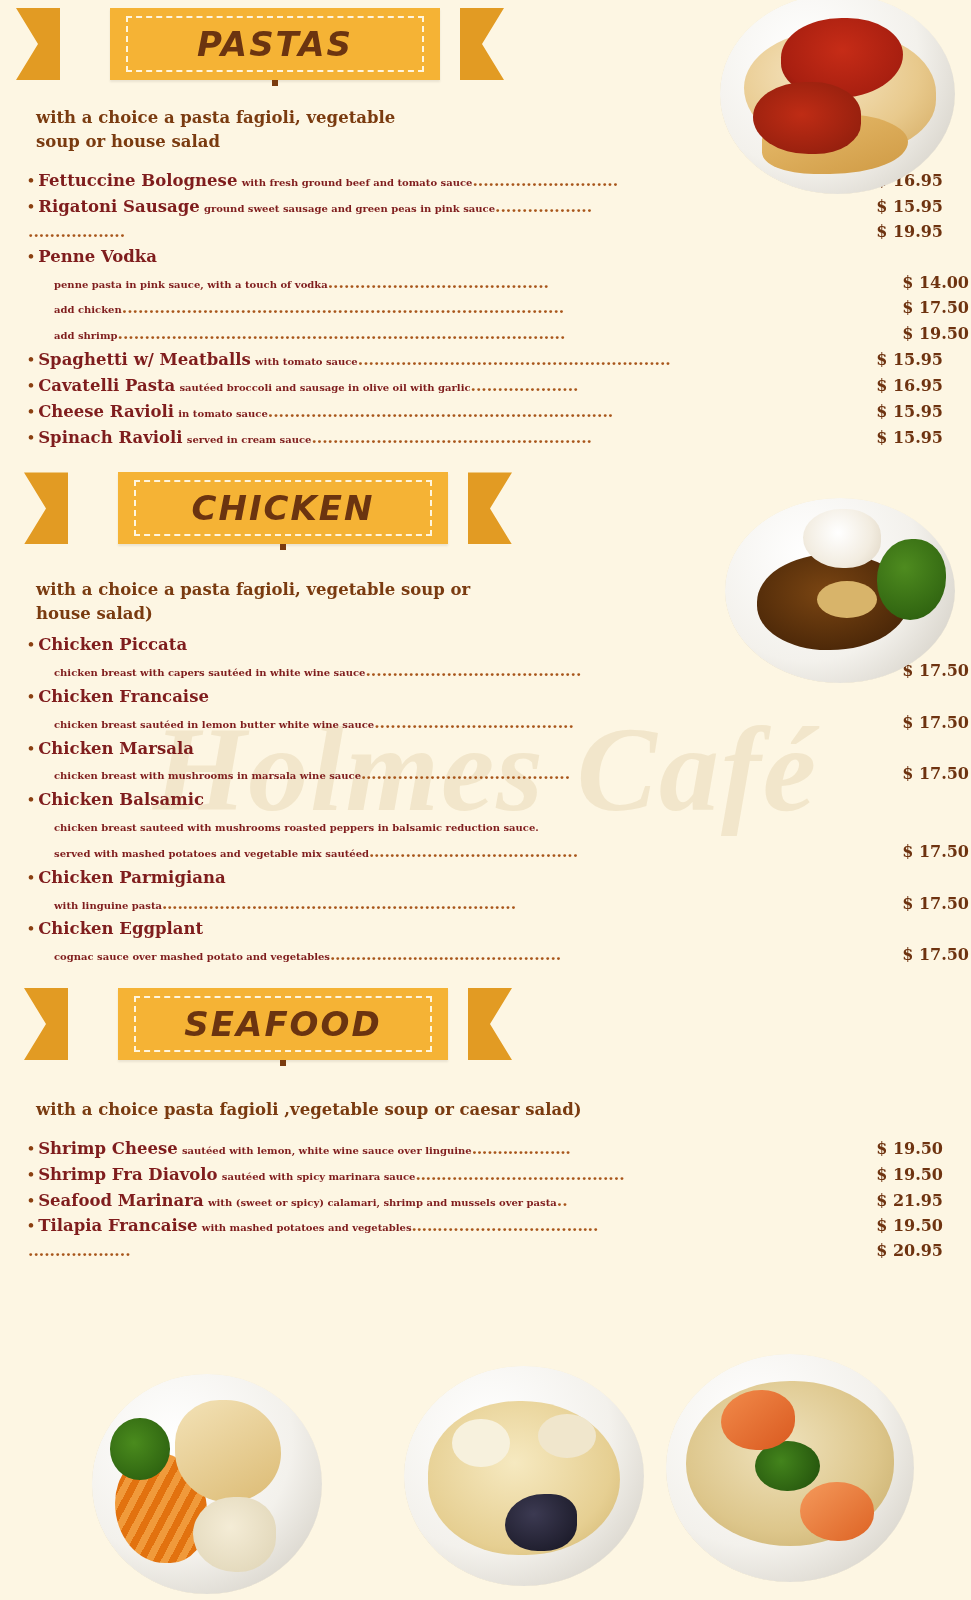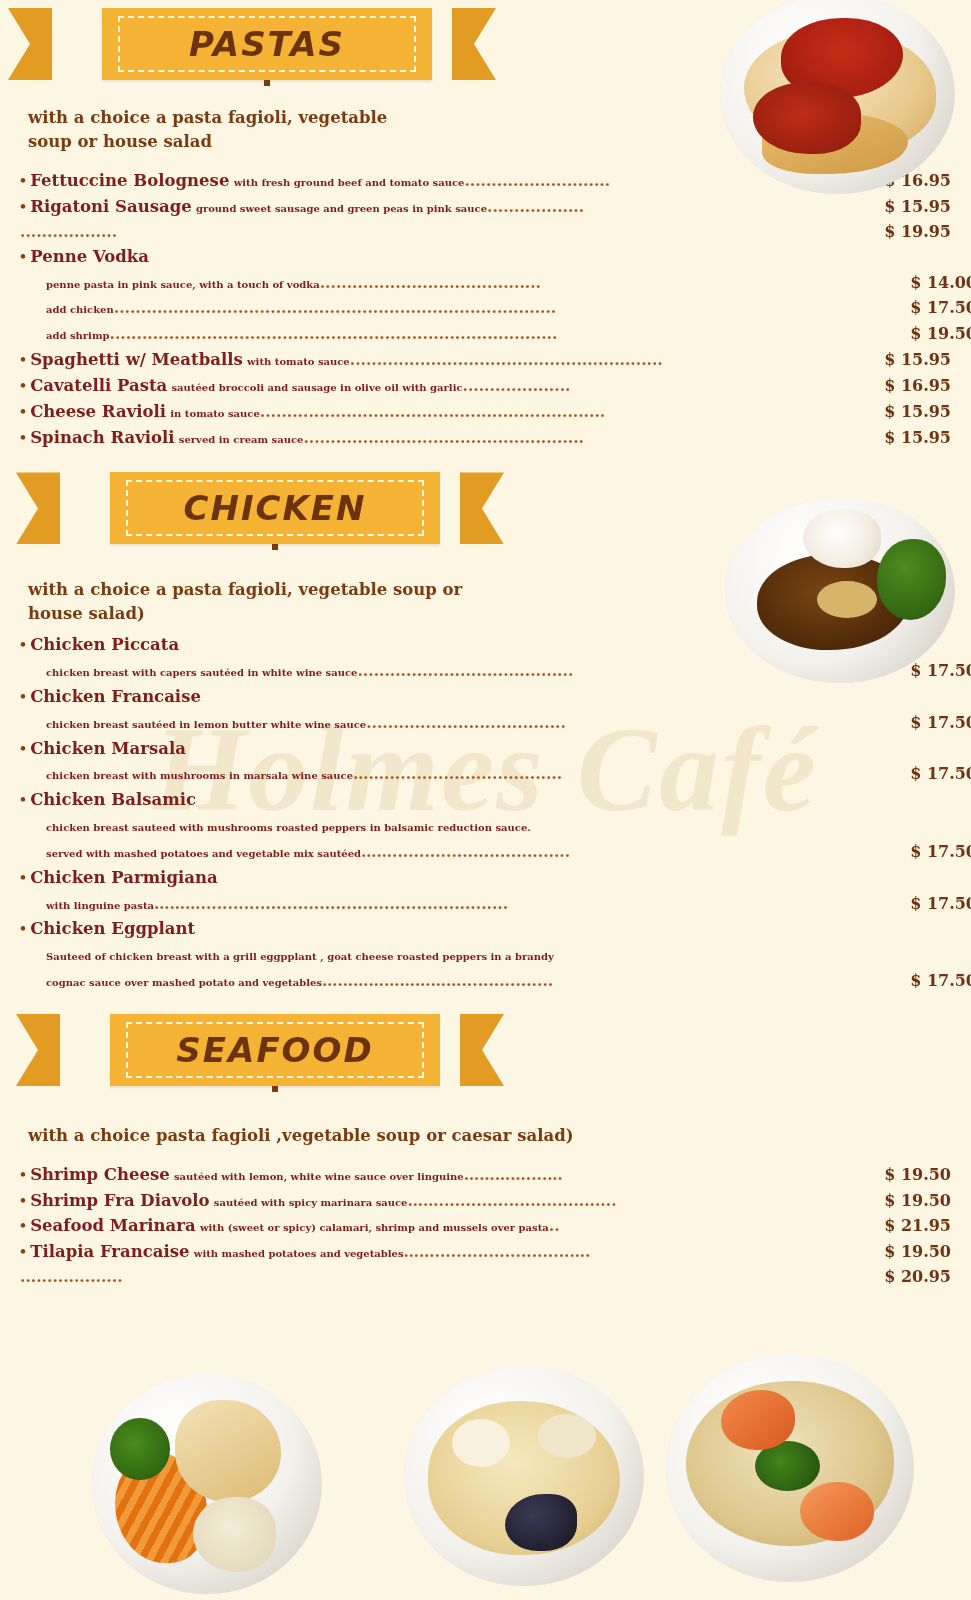--- a/index.html
+++ b/index.html
@@ -33,21 +33,21 @@
     line-height: 420px;
     letter-spacing: 2px;
     z-index: 0;
     pointer-events: none;
     user-select: none;
   }
 
   .page {
     position: relative;
     z-index: 2;
-    padding: 0 20px;
+    padding: 0 28px;
     box-sizing: border-box;
     width: 971px;
   }
 
   
   .banner-wrap {
     position: relative;
     height: 96px;
   }
   .banner {
@@ -329,21 +329,20 @@
         <span class="fill">…….................................</span>
         <span class="pr">$ 17.50</span>
       </div>
     <div class="item"><span class="bullet">•</span> <span class="nm">Chicken Parmigiana</span></div>
     <div class="item sub row-flex">
         <span class="lead"><span class="ds">with linguine pasta</span> </span>
         <span class="fill">……….........................................................</span>
         <span class="pr">$ 17.50</span>
       </div>
     <div class="item"><span class="bullet">•</span> <span class="nm">Chicken Eggplant</span></div>
-    <div class="item sub"><span class="ds">Sauteed of chicken breast with a grill eggpplant , goat cheese roasted peppers in a brandy</span></div>
     <div class="item sub row-flex">
         <span class="lead"><span class="ds">cognac sauce over mashed potato and vegetables</span> </span>
         <span class="fill">……………………….................</span>
         <span class="pr">$ 17.50</span>
       </div>
   </div>
 
   <div class="banner-wrap" style="margin-left:30px;width:420px;margin-top:12px;">
     <div class="tail left"></div>
     <div class="tail right"></div>

